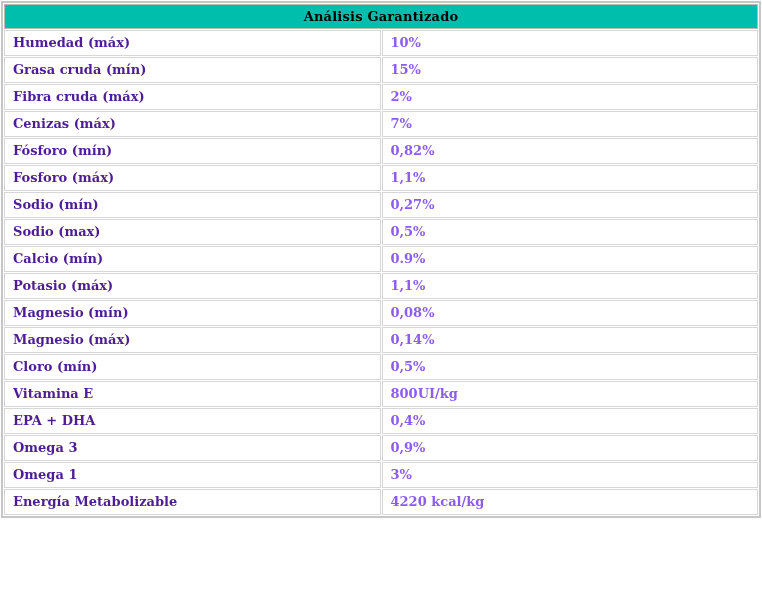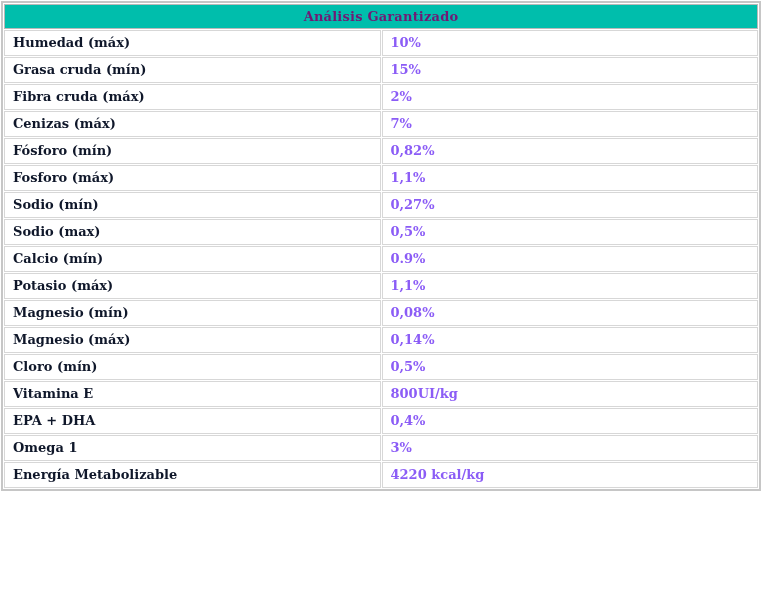--- a/index.html
+++ b/index.html
@@ -18,21 +18,21 @@
   table.ga-table {
     width: 760px;
     border-collapse: separate;
     border-spacing: 1px;
     border: 2px solid #c6c6c6;
     background: #ffffff;
     table-layout: fixed;
   }
   table.ga-table th.title-cell {
     background: #00beac;
-    color: #701a75;
+    color: #000000;
     border: 1px solid #b9b9b9;
     font-size: 13px;
     font-weight: bold;
     line-height: 15px;
     padding: 4px 6px;
     text-align: center;
     letter-spacing: 0.2px;
   }
   table.ga-table td {
     border: 1px solid #d7d7d7;
@@ -40,21 +40,21 @@
     font-size: 13px;
     font-weight: bold;
     line-height: 16px;
     padding: 4px 8px;
     vertical-align: middle;
     white-space: nowrap;
     overflow: hidden;
   }
   table.ga-table td.label-cell {
     width: 376px;
-    color: #0f172a;
+    color: #4c1d95;
   }
   table.ga-table td.value-cell {
     color: #8b5cf6;
   }
 </style>
 </head>
 <body>
 
 <div class="page">
   <table class="ga-table">
@@ -118,20 +118,24 @@
       </tr>
       <tr>
         <td class="label-cell">Vitamina E</td>
         <td class="value-cell">800UI/kg</td>
       </tr>
       <tr>
         <td class="label-cell">EPA + DHA</td>
         <td class="value-cell">0,4%</td>
       </tr>
       <tr>
+        <td class="label-cell">Omega 3</td>
+        <td class="value-cell">0,9%</td>
+      </tr>
+      <tr>
         <td class="label-cell">Omega 1</td>
         <td class="value-cell">3%</td>
       </tr>
       <tr>
         <td class="label-cell">Energía Metabolizable</td>
         <td class="value-cell">4220 kcal/kg</td>
       </tr>
     </tbody>
   </table>
 </div>

